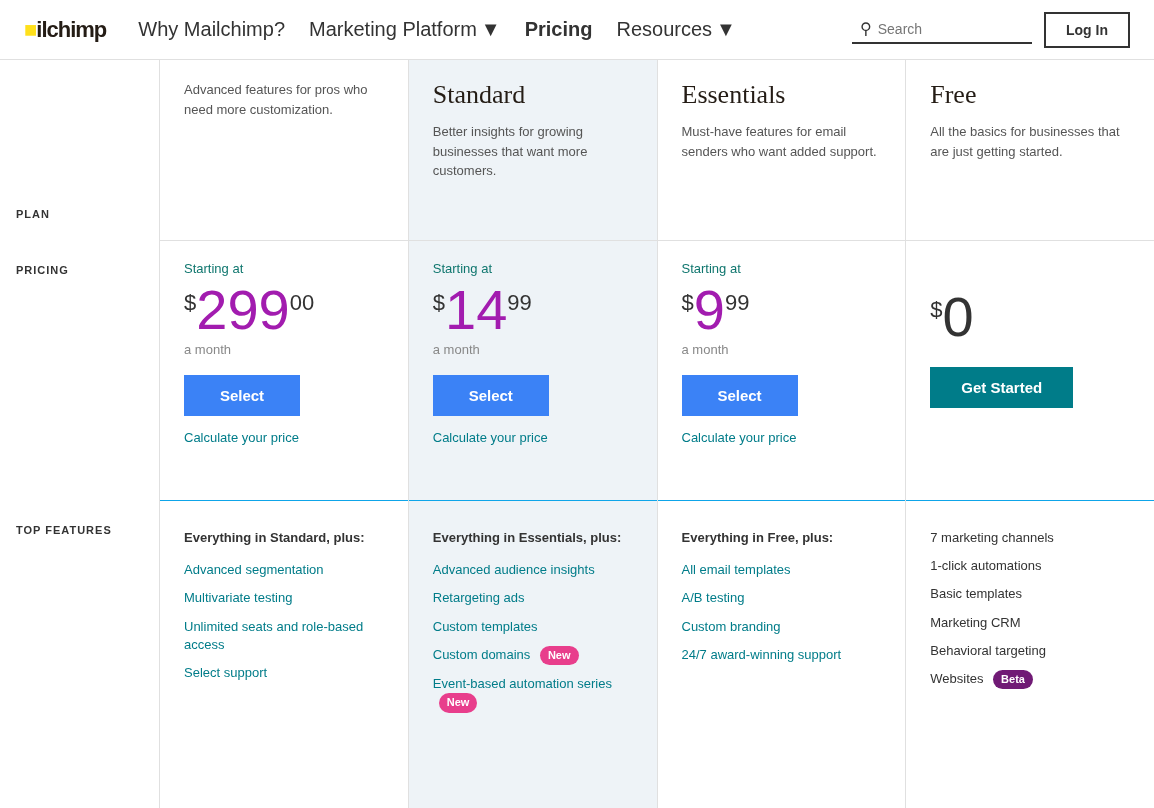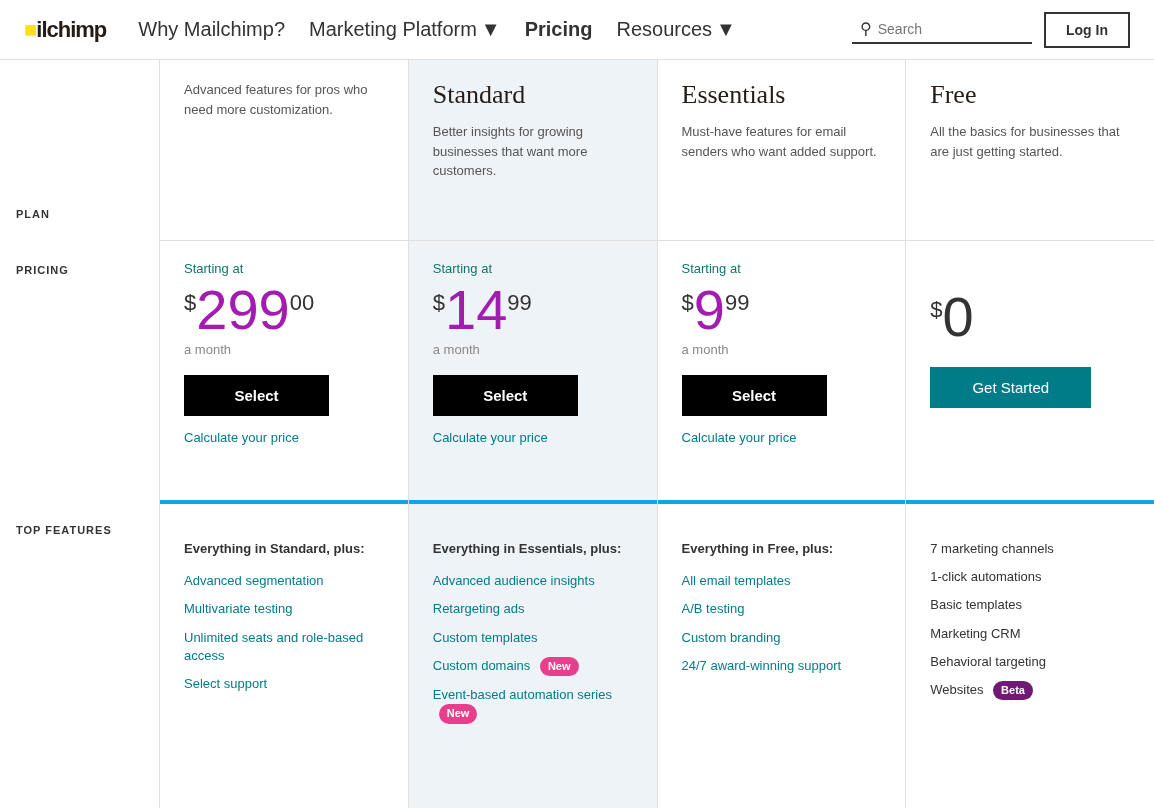--- a/index.html
+++ b/index.html
@@ -153,39 +153,39 @@
       font-weight: 400;
       color: #333;
       margin-top: 8px;
     }
     .price-period {
       font-size: 13px;
       color: #888;
       margin-bottom: 18px;
     }
     .select-btn {
-      background: #000000;
+      background: #3b82f6;
       color: #fff;
       border: none;
       padding: 12px 0;
-      width: 145px;
+      width: 116px;
       font-size: 15px;
       font-weight: 600;
       cursor: pointer;
       margin-bottom: 14px;
       text-align: center;
     }
     .get-started-btn {
       background: #007c89;
       color: #fff;
       border: none;
       padding: 12px 0;
-      width: 161px;
+      width: 143px;
       font-size: 15px;
-      font-weight: 400;
+      font-weight: 700;
       cursor: pointer;
       margin-bottom: 14px;
       text-align: center;
     }
     .calc-link {
       color: #007c89;
       font-size: 13px;
       cursor: pointer;
       text-decoration: none;
     }
@@ -199,22 +199,22 @@
     }
     .price-free-dollar {
       font-size: 22px;
       font-weight: 400;
       color: #333;
       margin-top: 8px;
     }
 
     
     .plan-features {
-      padding: 36px 24px;
-      border-top: 4px solid #0ea5e9;
+      padding: 28px 24px;
+      border-top: 1px solid #0ea5e9;
       flex: 1;
     }
     .features-title {
       font-size: 13px;
       font-weight: 700;
       color: #333;
       margin-bottom: 14px;
       line-height: 1.4;
     }
     .feature-item {

